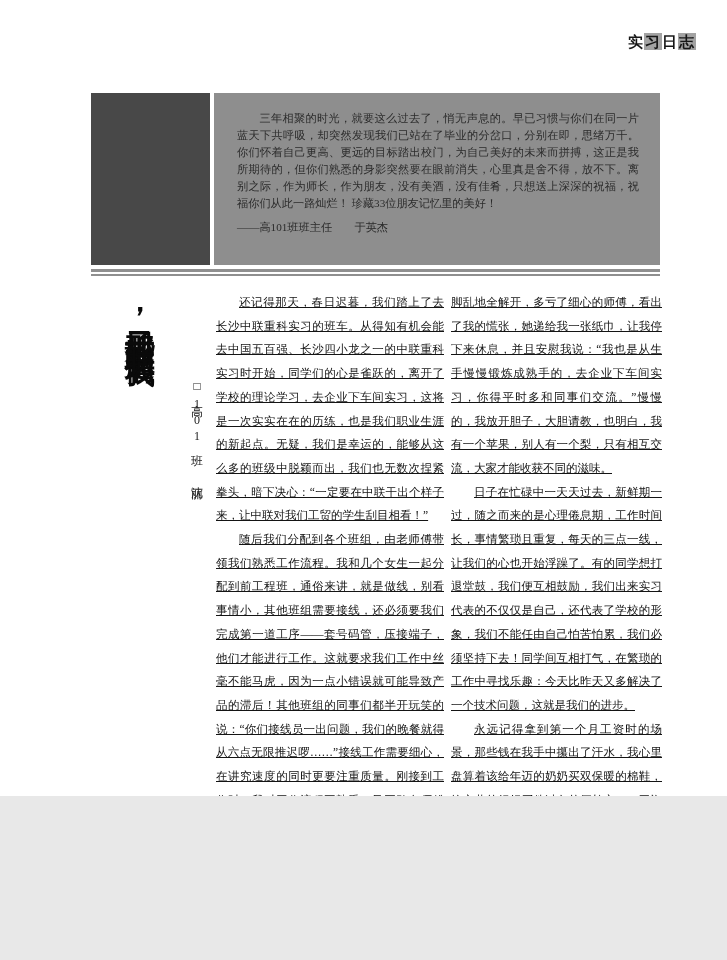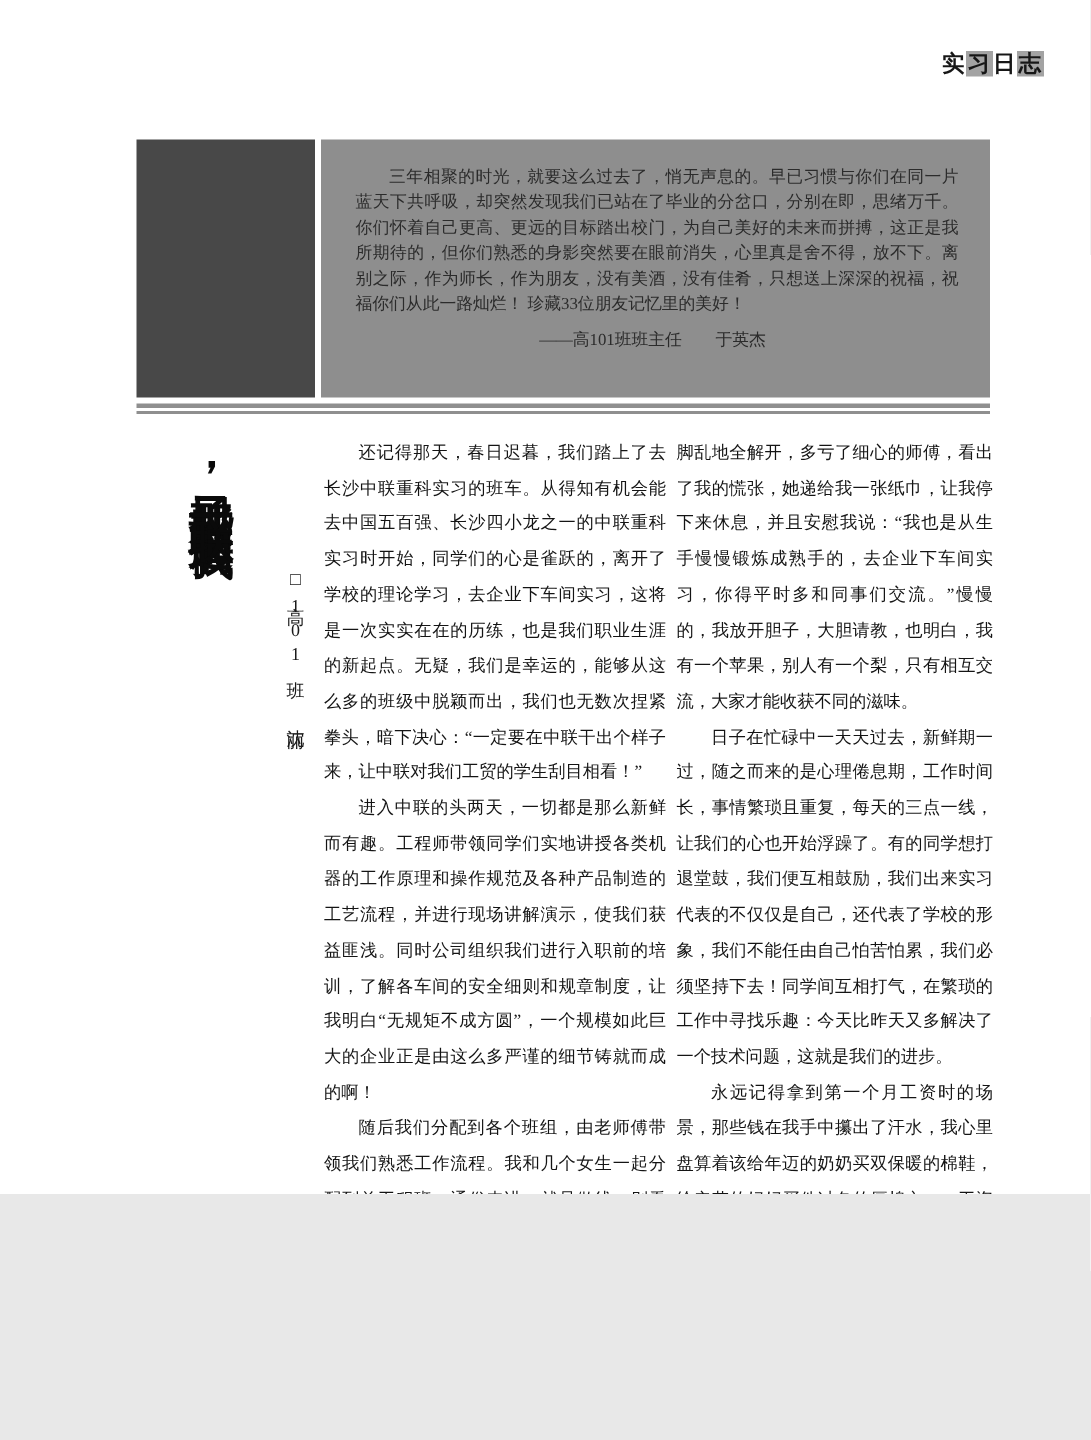--- a/index.html
+++ b/index.html
@@ -20,21 +20,21 @@
   
   .intro-row { position:absolute; left:91px; top:93px; display:flex; gap:4px; }
   .photo-box { width:119px; height:172px; background:#484848; }
   .note-box {
     width:446px; height:172px; background:#8e8e8e; box-sizing:border-box;
     padding:17px 21px 0 23px; color:#2b2b2b;
     font-size:11.2px; line-height:17px; text-align:justify;
   }
   .note-box p { margin:0; }
   .note-text { text-indent:2em; }
-  .note-attr { text-align:center; margin-top:7px !important; padding-right:6px; }
+  .note-attr { text-align:left; margin-top:7px !important; padding-right:6px; }
 
   
   .divider { position:absolute; left:91px; top:269px; width:569px; }
   .divider .thick { height:3px; background:#8f8f8f; }
   .divider .gap   { height:2px; background:#ffffff; }
   .divider .thin  { height:2px; background:#8f8f8f; }
 
   
   .v-title {
     position:absolute; left:119px; top:312px; height:340px;
@@ -48,21 +48,21 @@
   }
   .v-author .name { margin-top:14px; }
 
   
   .col {
     position:absolute; top:291px;
     font-size:11.5px; line-height:23.7px; text-align:justify; color:#141414;
   }
   .col-left  { left:216px; width:228px; }
   .col-right { left:451px; width:211px; }
-  .col p { margin:0; text-indent:2em; }
+  .col p { margin:0; text-indent:2em;text-decoration:underline; }
   .col p.no-indent { text-indent:0; }
 
   .page-number {
     position:absolute; top:901px; right:44px;
     font-size:13px; letter-spacing:1px; color:#2e2e2e;
     font-family:"Liberation Sans","DejaVu Sans",sans-serif;
   }
 </style>
 </head>
 <body>
@@ -89,21 +89,20 @@
 
   <div class="v-title">那些日子，我们一起在中联</div>
 
   <div class="v-author">
     <span>□高101班</span>
     <span class="name">沈丽</span>
   </div>
 
   <div class="col col-left">
     <p>还记得那天，春日迟暮，我们踏上了去长沙中联重科实习的班车。从得知有机会能去中国五百强、长沙四小龙之一的中联重科实习时开始，同学们的心是雀跃的，离开了学校的理论学习，去企业下车间实习，这将是一次实实在在的历练，也是我们职业生涯的新起点。无疑，我们是幸运的，能够从这么多的班级中脱颖而出，我们也无数次捏紧拳头，暗下决心：“一定要在中联干出个样子来，让中联对我们工贸的学生刮目相看！”</p>
-    <p>进入中联的头两天，一切都是那么新鲜而有趣。工程师带领同学们实地讲授各类机器的工作原理和操作规范及各种产品制造的工艺流程，并进行现场讲解演示，使我们获益匪浅。同时公司组织我们进行入职前的培训，了解各车间的安全细则和规章制度，让我明白“无规矩不成方圆”，一个规模如此巨大的企业正是由这么多严谨的细节铸就而成的啊！</p>
     <p>随后我们分配到各个班组，由老师傅带领我们熟悉工作流程。我和几个女生一起分配到前工程班，通俗来讲，就是做线，别看事情小，其他班组需要接线，还必须要我们完成第一道工序——套号码管，压接端子，他们才能进行工作。这就要求我们工作中丝毫不能马虎，因为一点小错误就可能导致产品的滞后！其他班组的同事们都半开玩笑的说：“你们接线员一出问题，我们的晚餐就得从六点无限推迟啰……”接线工作需要细心，在讲究速度的同时更要注重质量。刚接到工作时，我对工作流程不熟悉，又不敢向师傅请教，结果导致工作既没速度又没质量。有一次我急于赶速度，竟将不同颜色的线卷成了一团，眼看就要到交付下一道工序的时间了，我急忙将线手忙</p>
   </div>
 
   <div class="col col-right">
     <p class="no-indent">脚乱地全解开，多亏了细心的师傅，看出了我的慌张，她递给我一张纸巾，让我停下来休息，并且安慰我说：“我也是从生手慢慢锻炼成熟手的，去企业下车间实习，你得平时多和同事们交流。”慢慢的，我放开胆子，大胆请教，也明白，我有一个苹果，别人有一个梨，只有相互交流，大家才能收获不同的滋味。</p>
     <p>日子在忙碌中一天天过去，新鲜期一过，随之而来的是心理倦息期，工作时间长，事情繁琐且重复，每天的三点一线，让我们的心也开始浮躁了。有的同学想打退堂鼓，我们便互相鼓励，我们出来实习代表的不仅仅是自己，还代表了学校的形象，我们不能任由自己怕苦怕累，我们必须坚持下去！同学间互相打气，在繁琐的工作中寻找乐趣：今天比昨天又多解决了一个技术问题，这就是我们的进步。</p>
     <p>永远记得拿到第一个月工资时的场景，那些钱在我手中攥出了汗水，我心里盘算着该给年迈的奶奶买双保暖的棉鞋，给辛劳的妈妈买件过冬的厚棉衣……工资虽不多，但它是我自己劳动所得，凝结着我辛劳的汗水和真心的付出。想想往昔挥霍父母给的生活费时的潇洒，真让我汗颜！</p>
     <p>这些日子，我们过得既充实又快乐，与同事们的情谊是我一辈子的美好回忆，那些挥汗如雨辛勤工作的日子，那些开怀大笑的日子，那些互相整蛊的日子……感谢学校给我们这次机会磨练自己，不仅让我的专业知识有所提高，也锻炼了我的交往能力，相信在以后的日子里，我会更加明确自己的奋斗目标，更加经得起考验。</p>
   </div>
 

